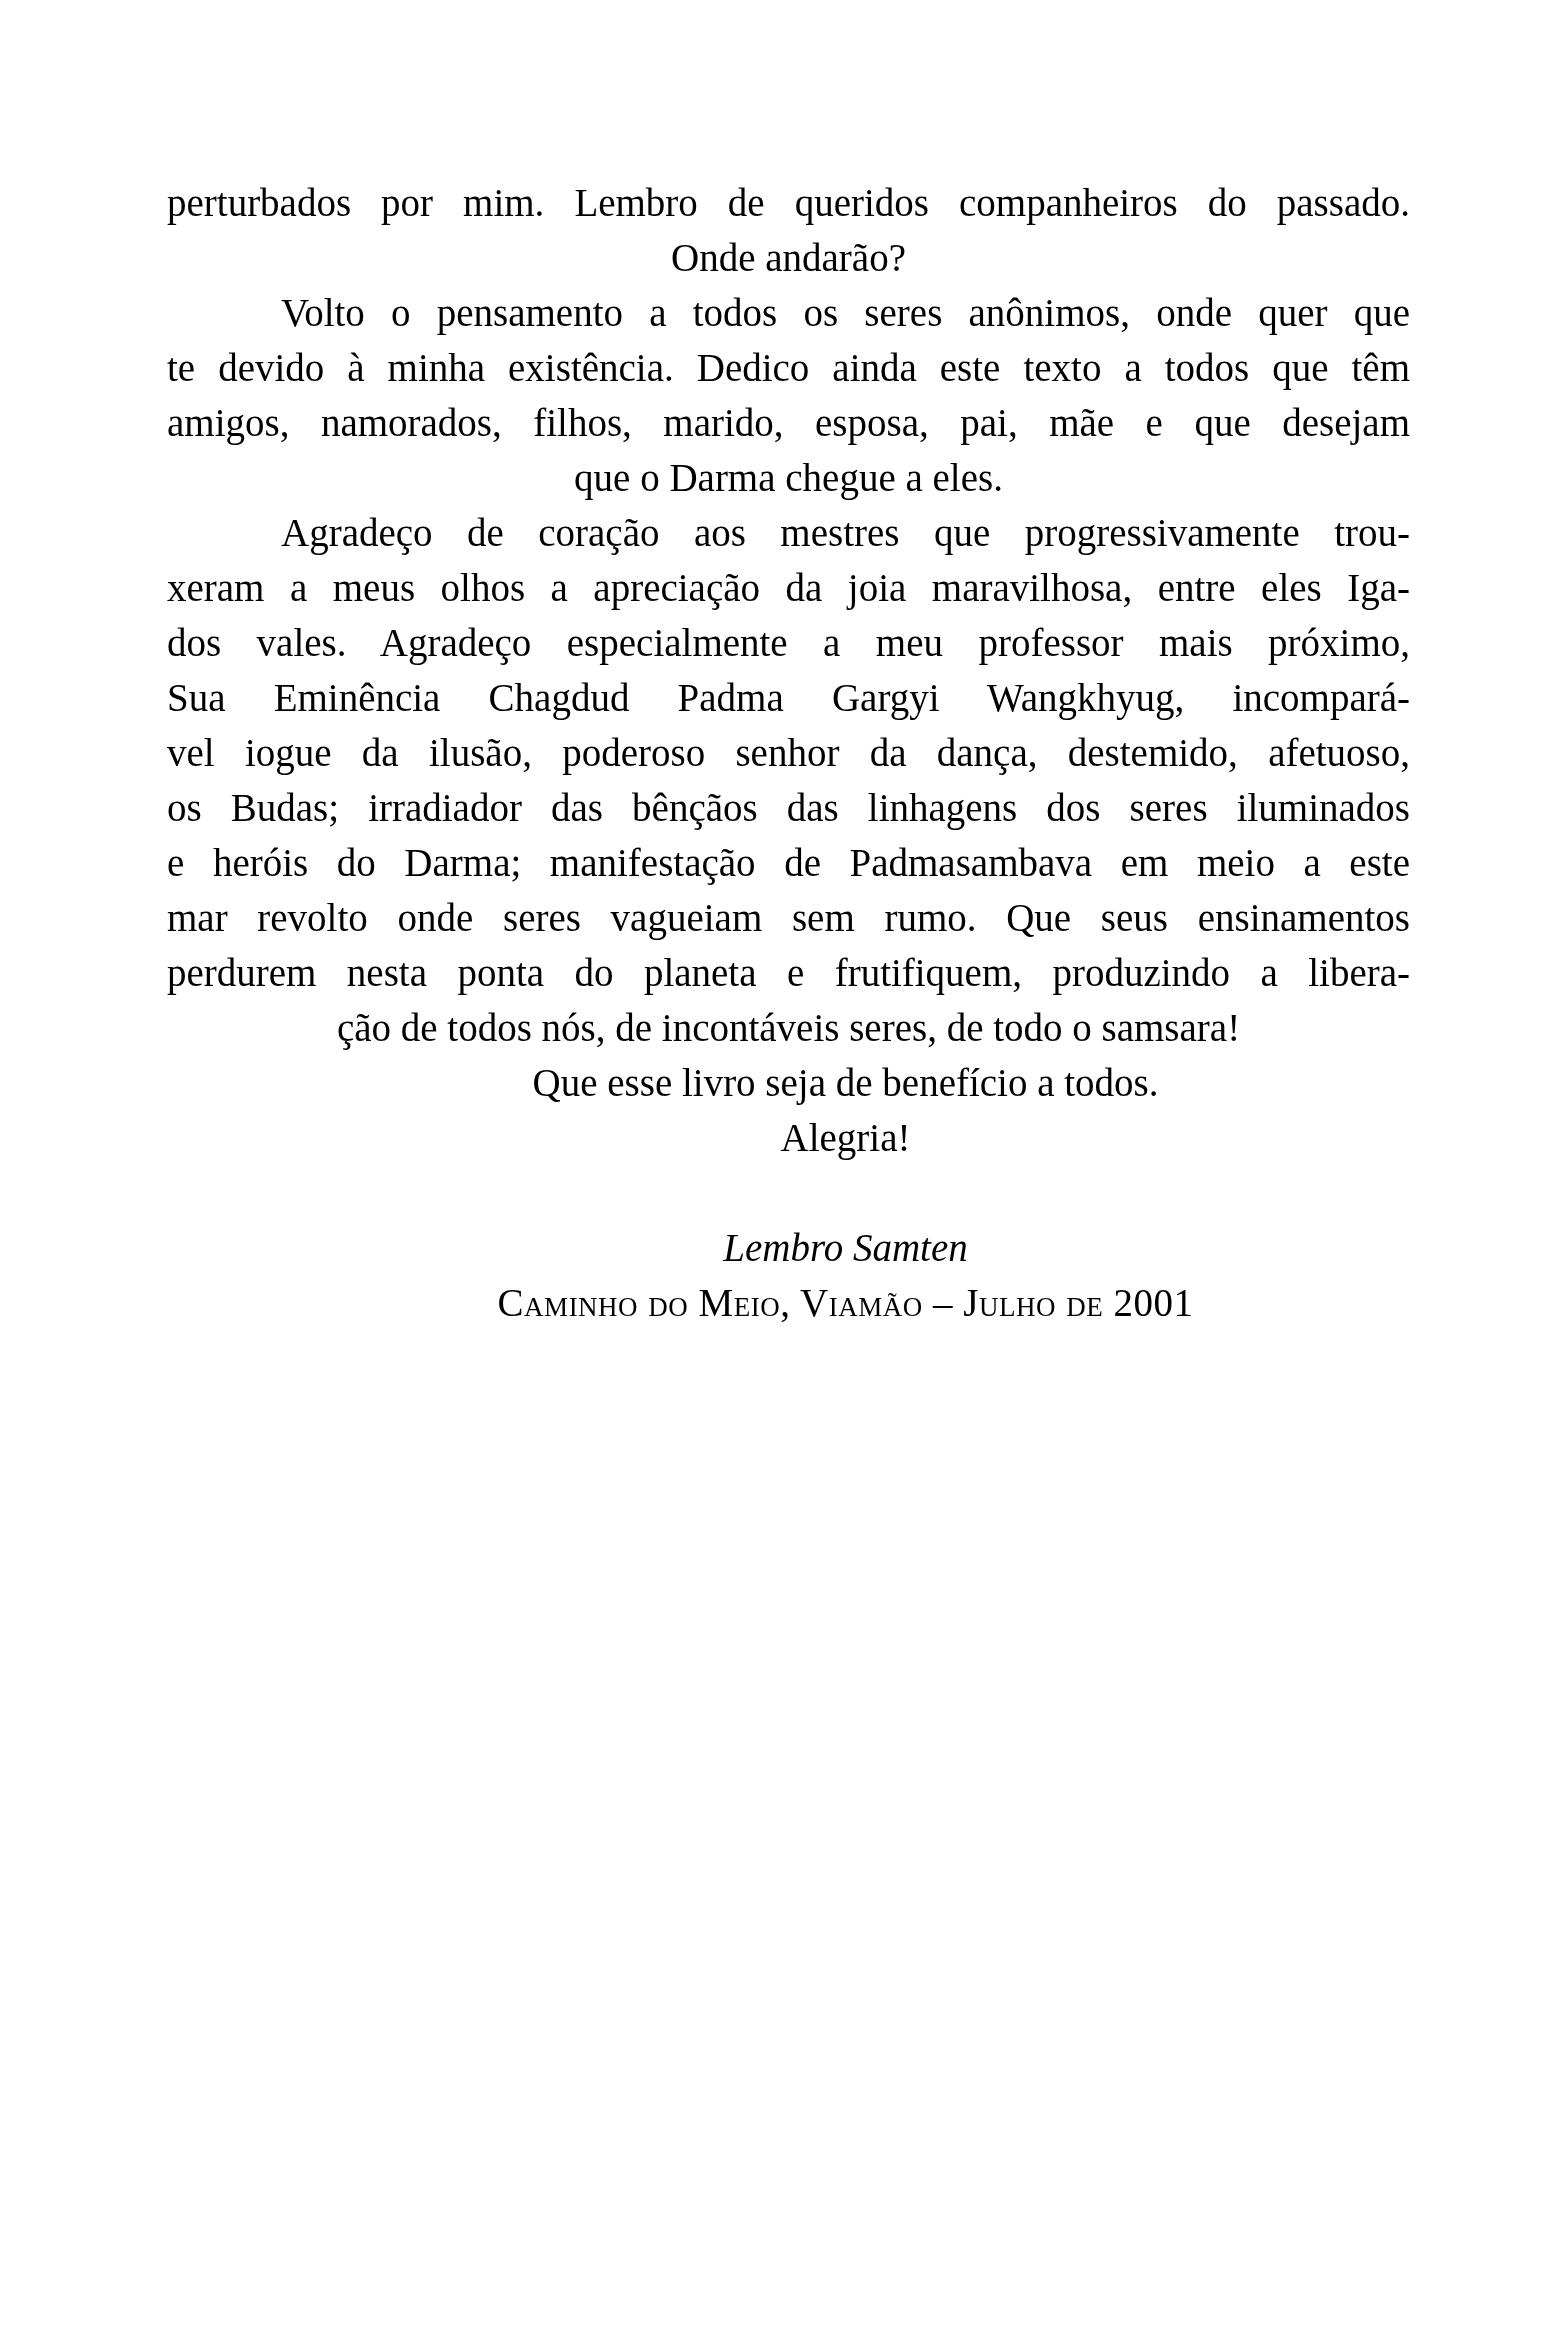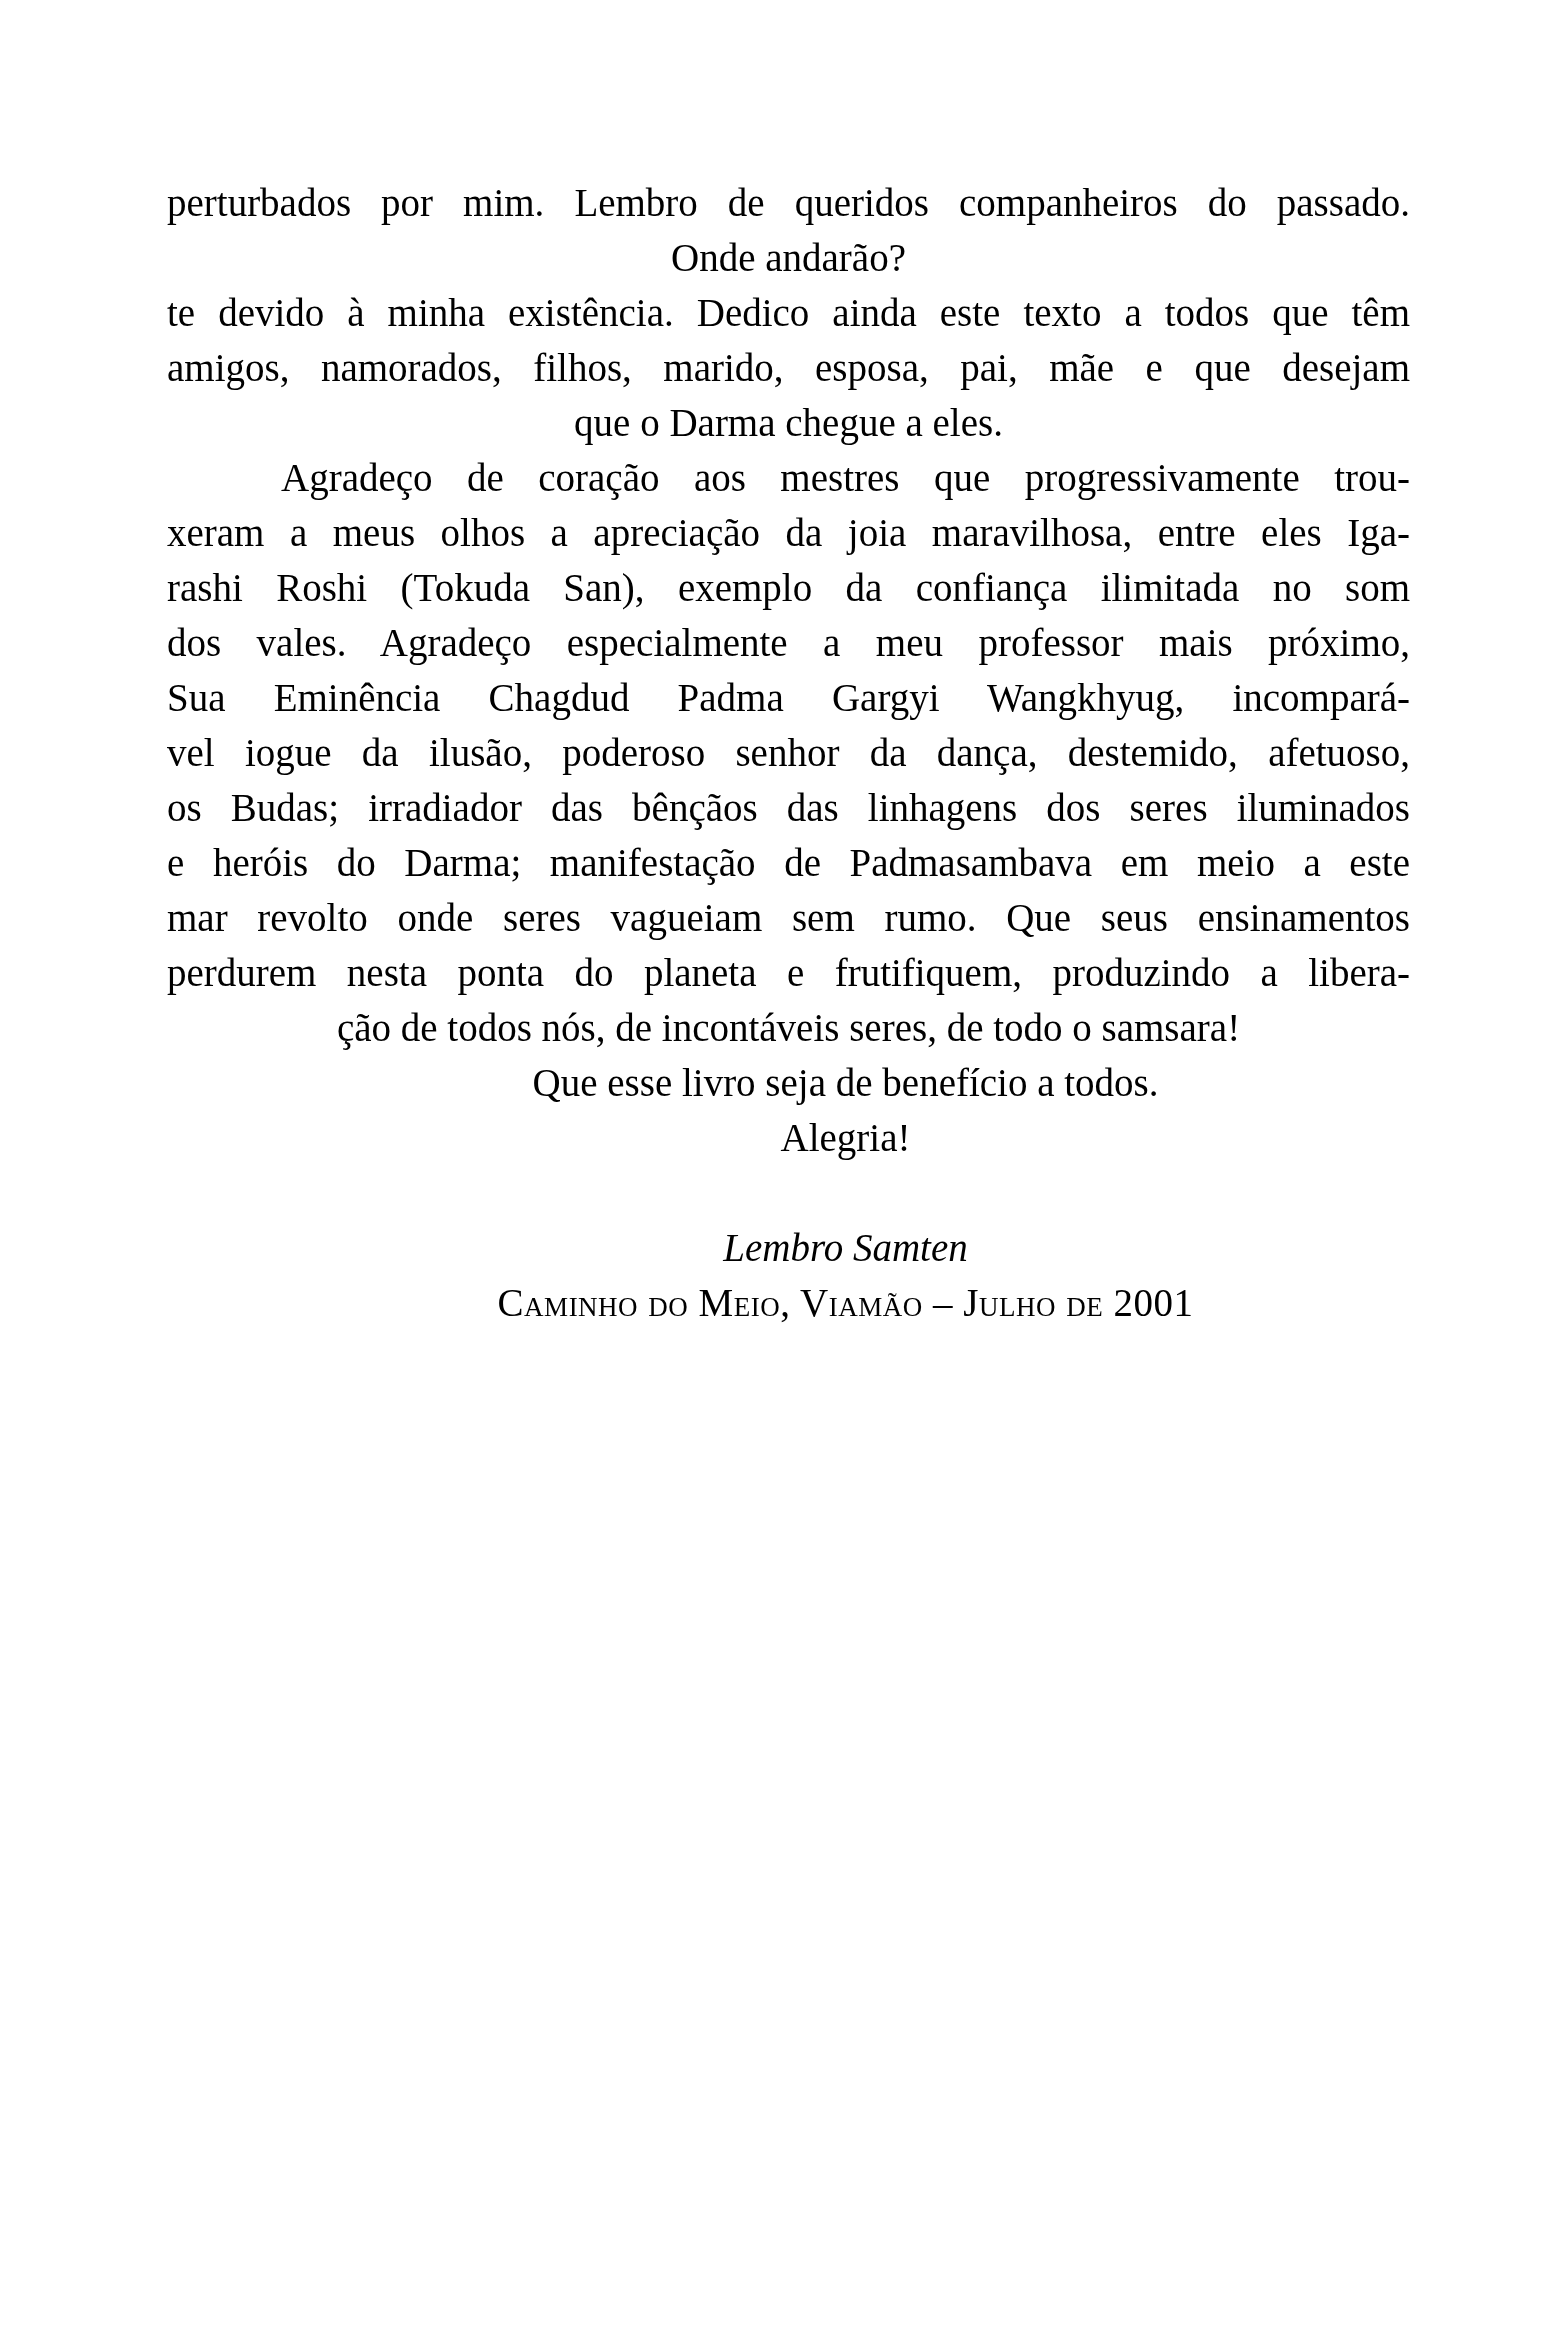--- a/index.html
+++ b/index.html
@@ -47,26 +47,26 @@
   .spacer {
     height: 55px;
   }
 </style>
 </head>
 <body>
 
 <div class="text-block">
   <div class="ln j">perturbados por mim. Lembro de queridos companheiros do passado.</div>
   <div class="ln">Onde andarão?</div>
+  <div class="ln j ind">Volto o pensamento a todos os seres anônimos, onde quer que</div>
   <div class="ln j">te devido à minha existência. Dedico ainda este texto a todos que têm</div>
   <div class="ln j">amigos, namorados, filhos, marido, esposa, pai, mãe e que desejam</div>
   <div class="ln">que o Darma chegue a eles.</div>
   <div class="ln j ind">Agradeço de coração aos mestres que progressivamente trou-</div>
   <div class="ln j">xeram a meus olhos a apreciação da joia maravilhosa, entre eles Iga-</div>
-  <div class="ln j">rashi Roshi (Tokuda San), exemplo da confiança ilimitada no som</div>
   <div class="ln j">dos vales. Agradeço especialmente a meu professor mais próximo,</div>
   <div class="ln j">Sua Eminência Chagdud Padma Gargyi Wangkhyug, incompará-</div>
   <div class="ln j">vel iogue da ilusão, poderoso senhor da dança, destemido, afetuoso,</div>
   <div class="ln j">os Budas; irradiador das bênçãos das linhagens dos seres iluminados</div>
   <div class="ln j">e heróis do Darma; manifestação de Padmasambava em meio a este</div>
   <div class="ln j">mar revolto onde seres vagueiam sem rumo. Que seus ensinamentos</div>
   <div class="ln j">perdurem nesta ponta do planeta e frutifiquem, produzindo a libera-</div>
   <div class="ln">ção de todos nós, de incontáveis seres, de todo o samsara!</div>
   <div class="ln ind">Que esse livro seja de benefício a todos.</div>
   <div class="ln ind">Alegria!</div>

